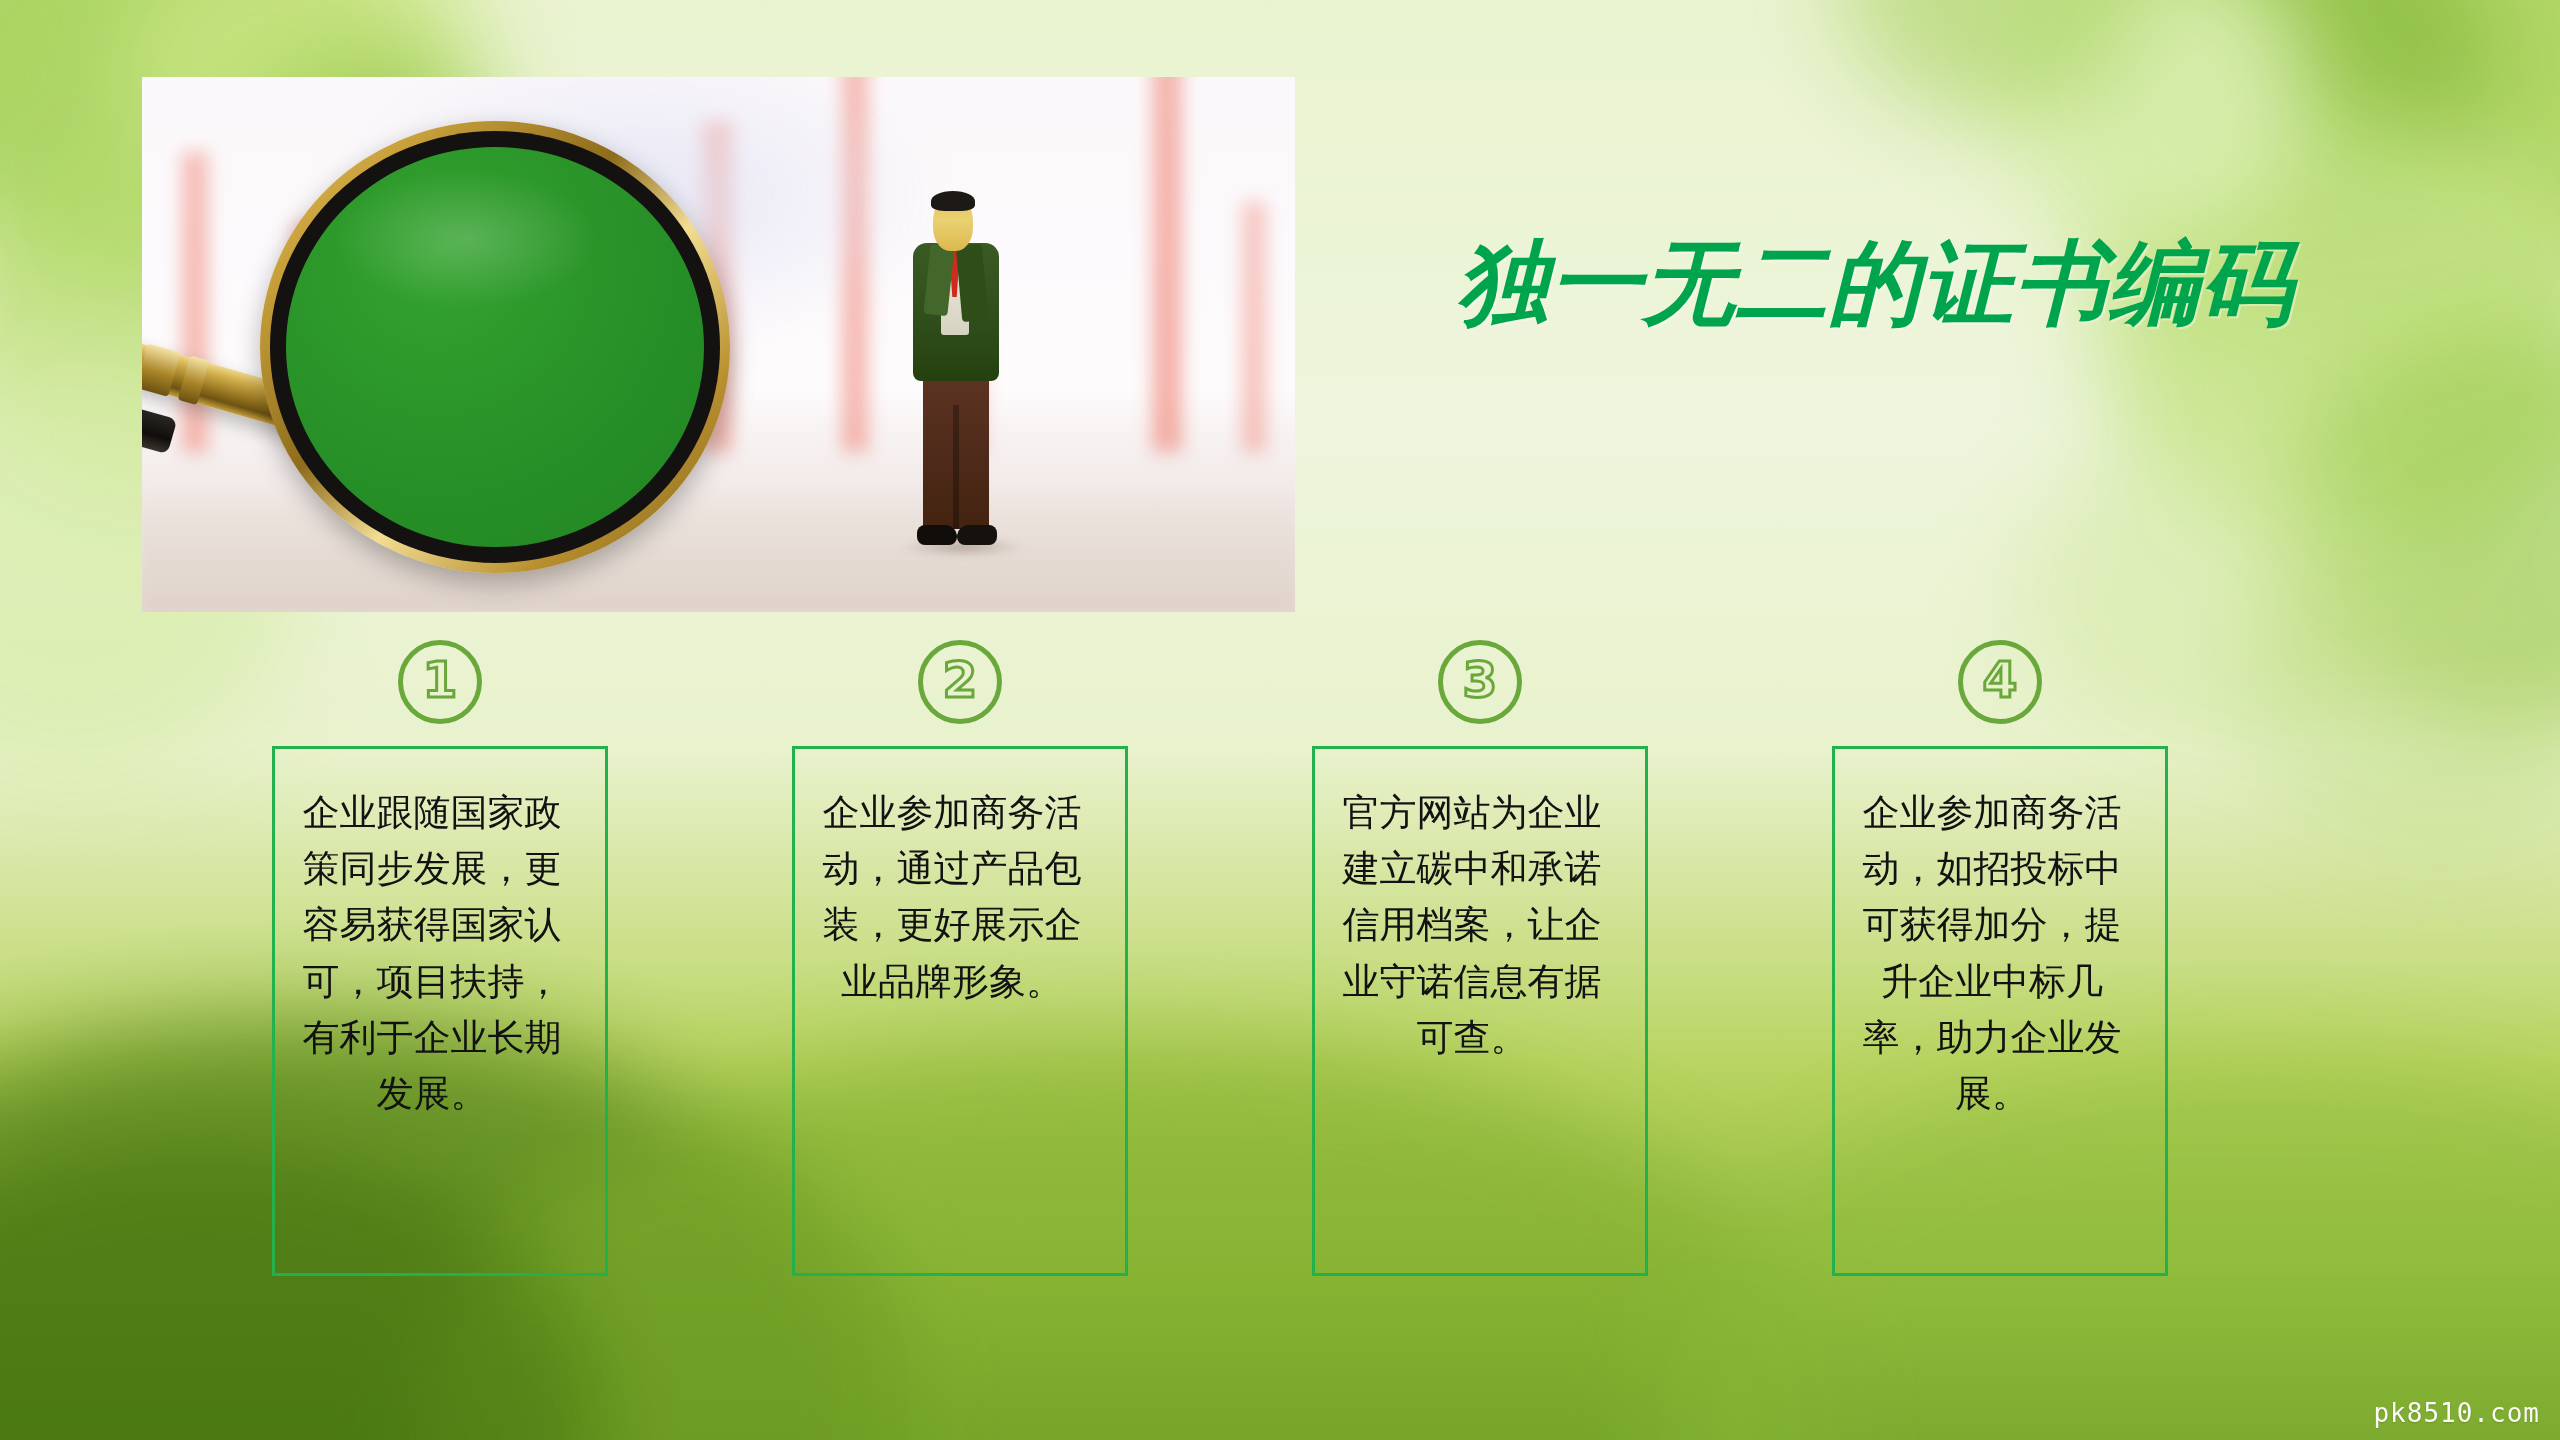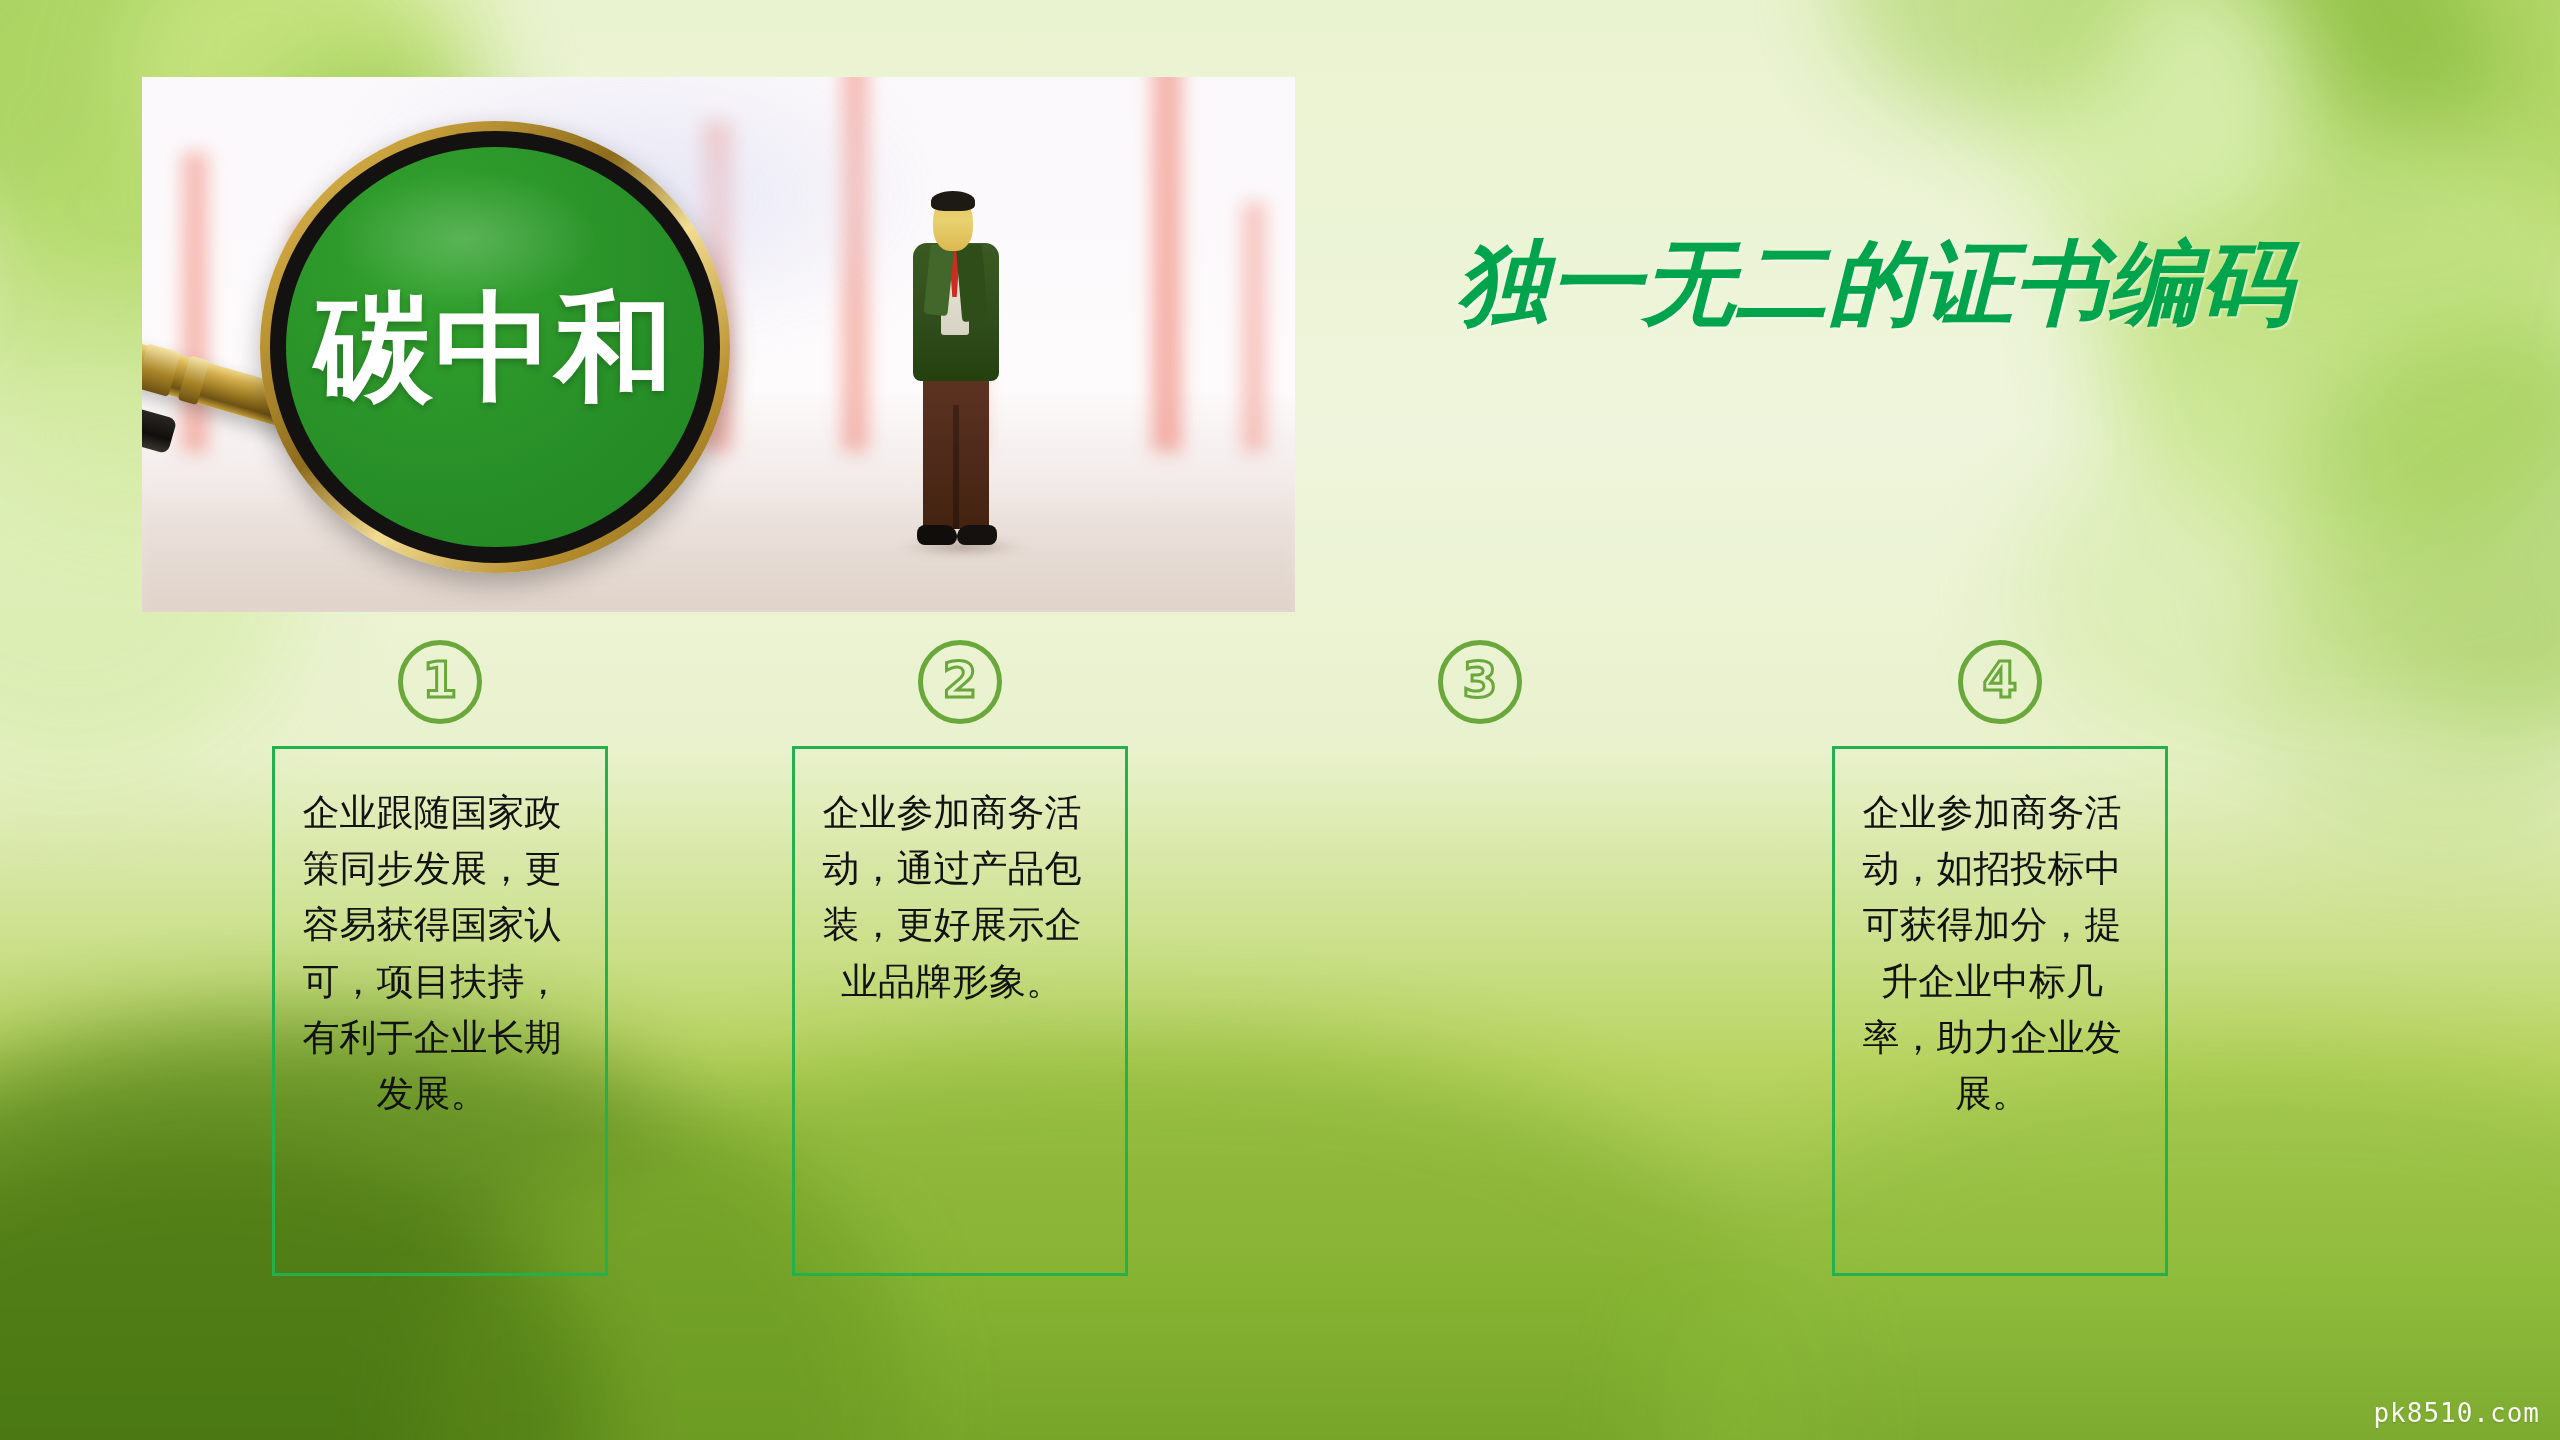--- a/index.html
+++ b/index.html
@@ -288,21 +288,20 @@
 
     <div class="mag">
       <div class="mag-handle">
         <div class="mag-ferrule"></div>
         <div class="mag-ferrule mag-ferrule2"></div>
       </div>
       <div class="mag-grip"></div>
       <div class="mag-rim"></div>
       <div class="mag-ring"></div>
       <div class="mag-lens">
-        <span class="mag-lens-text">碳中和</span>
         <div class="mag-gloss"></div>
       </div>
     </div>
 
     <div class="fig">
       <div class="fig-shadow"></div>
       <div class="fig-legs"></div>
       <div class="fig-legsplit"></div>
       <div class="fig-shoeL"></div>
       <div class="fig-shoeR"></div>
@@ -335,20 +334,23 @@
       </div>
       <div class="card">
         <div class="card-text">企业参加商务活动，通过产品包装，更好展示企业品牌形象。</div>
       </div>
     </div>
 
     <div class="col">
       <div class="num-circle">
         <span class="num-txt">3</span>
       </div>
+      <div class="card">
+        <div class="card-text">官方网站为企业建立碳中和承诺信用档案，让企业守诺信息有据可查。</div>
+      </div>
     </div>
 
     <div class="col">
       <div class="num-circle">
         <span class="num-txt">4</span>
       </div>
       <div class="card">
         <div class="card-text">企业参加商务活动，如招投标中可获得加分，提升企业中标几率，助力企业发展。</div>
       </div>
     </div>

